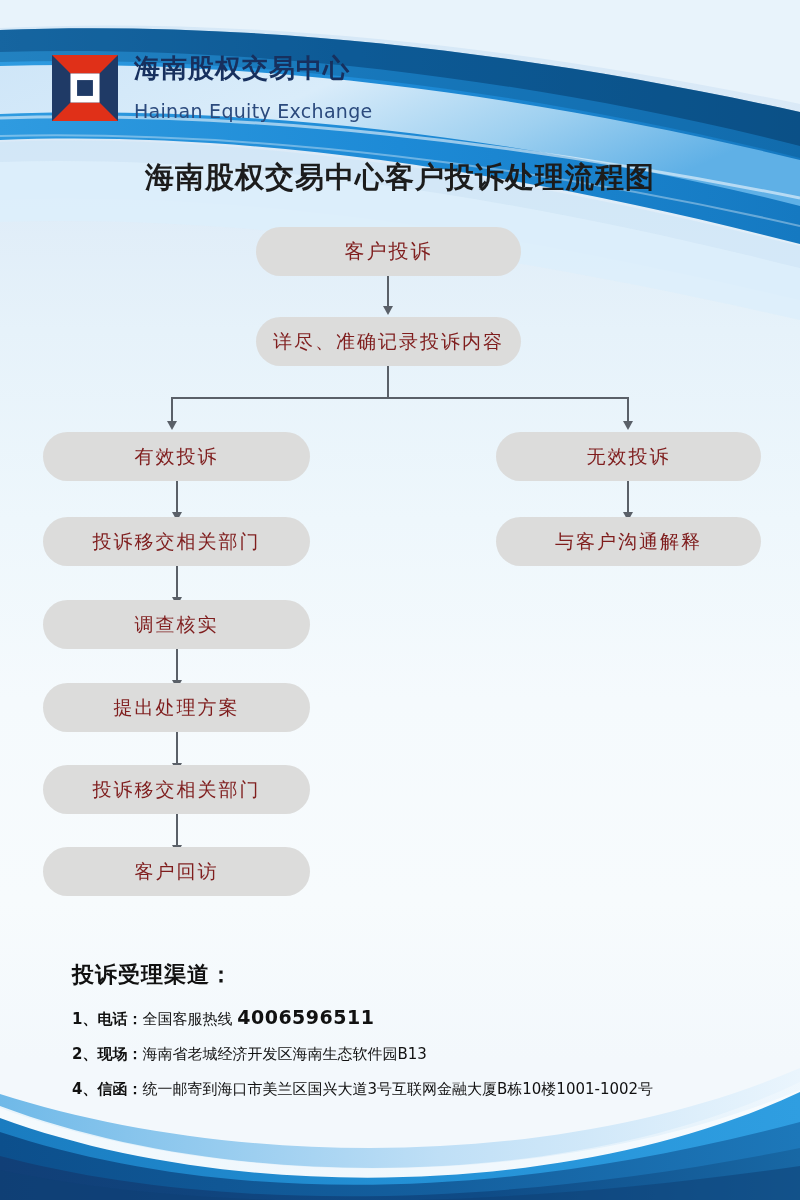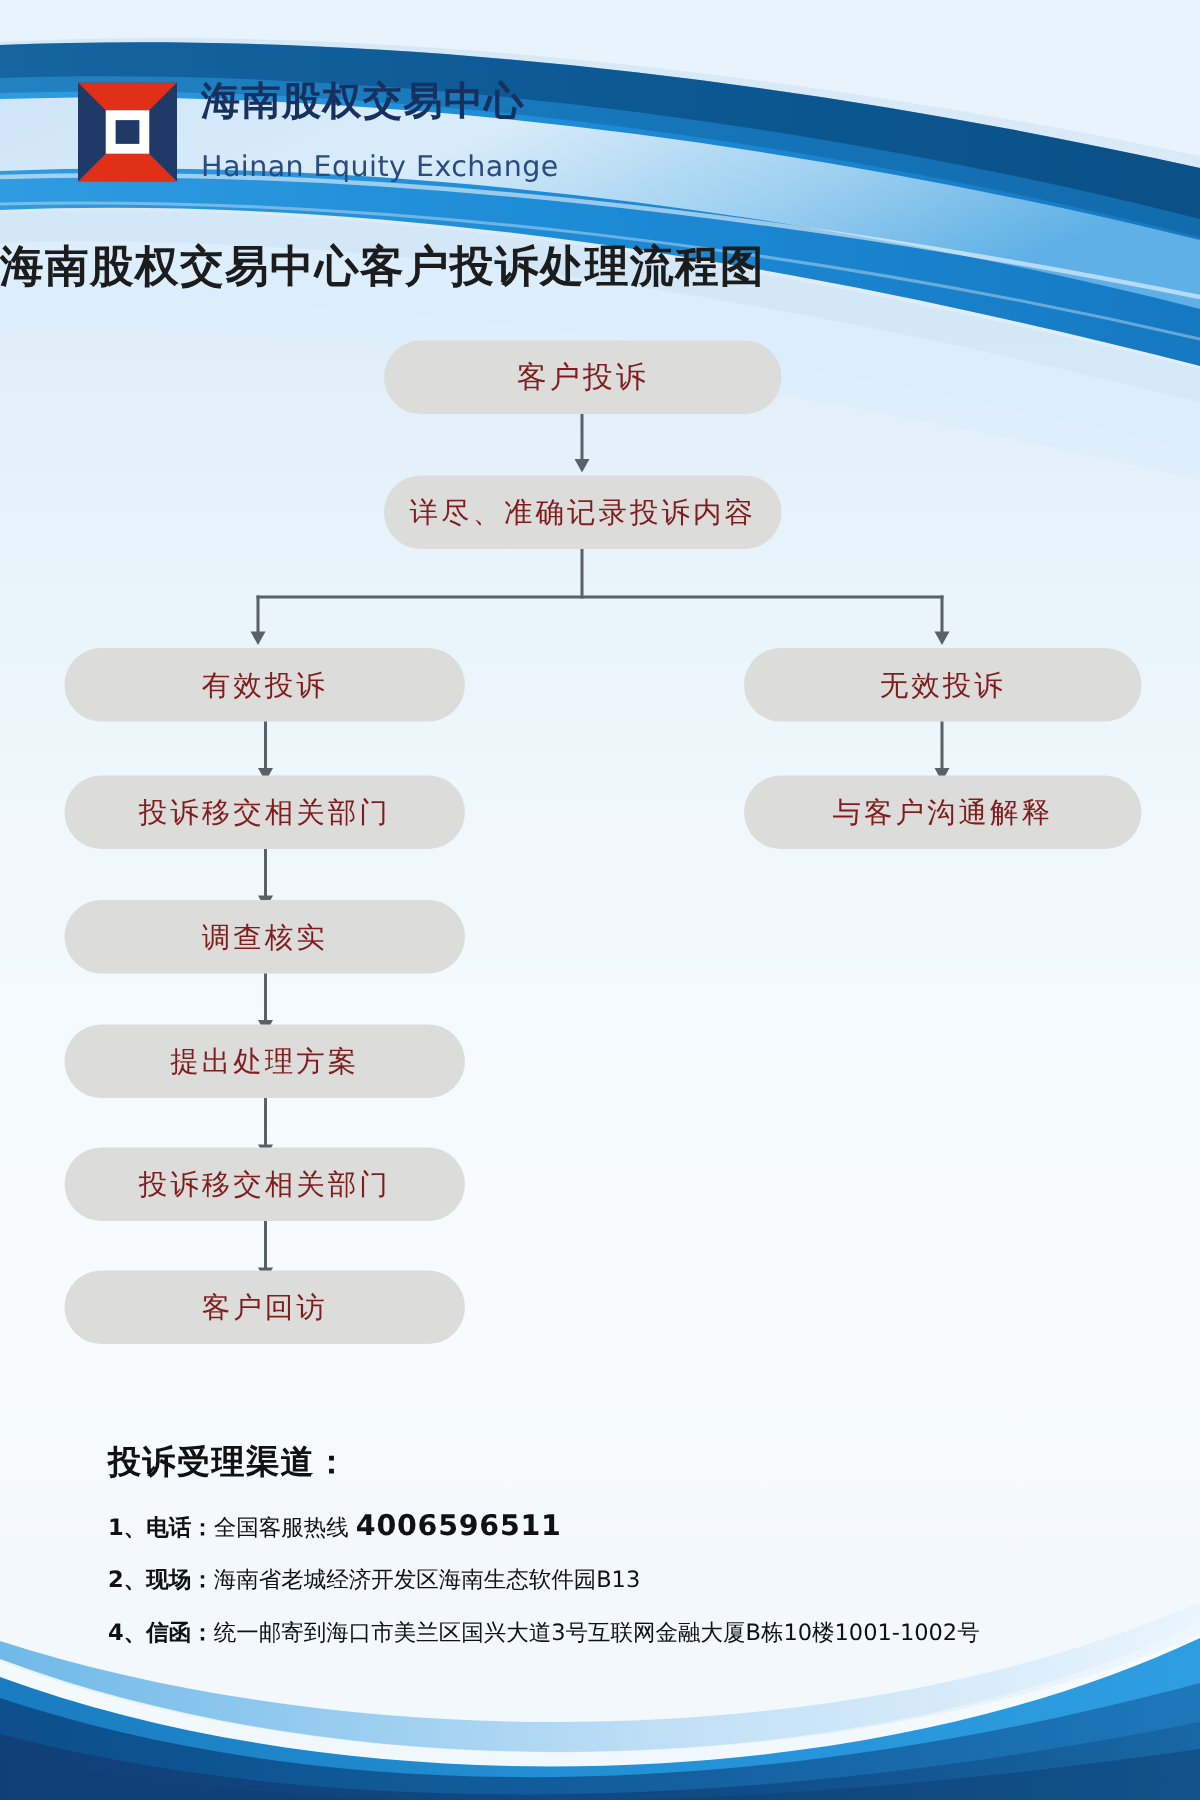--- a/index.html
+++ b/index.html
@@ -38,21 +38,21 @@
     height: 1200px;
     pointer-events: none;
   }
 
   
   .title {
     position: absolute;
     left: 0;
     top: 158px;
     width: 800px;
-    text-align: left;
+    text-align: center;
     font-family: "DejaVu Serif", "Liberation Serif", serif;
     font-weight: bold;
     font-size: 29px;
     letter-spacing: 1px;
     color: #1c1c1c;
   }
 
   
   .flow {
     position: absolute;

